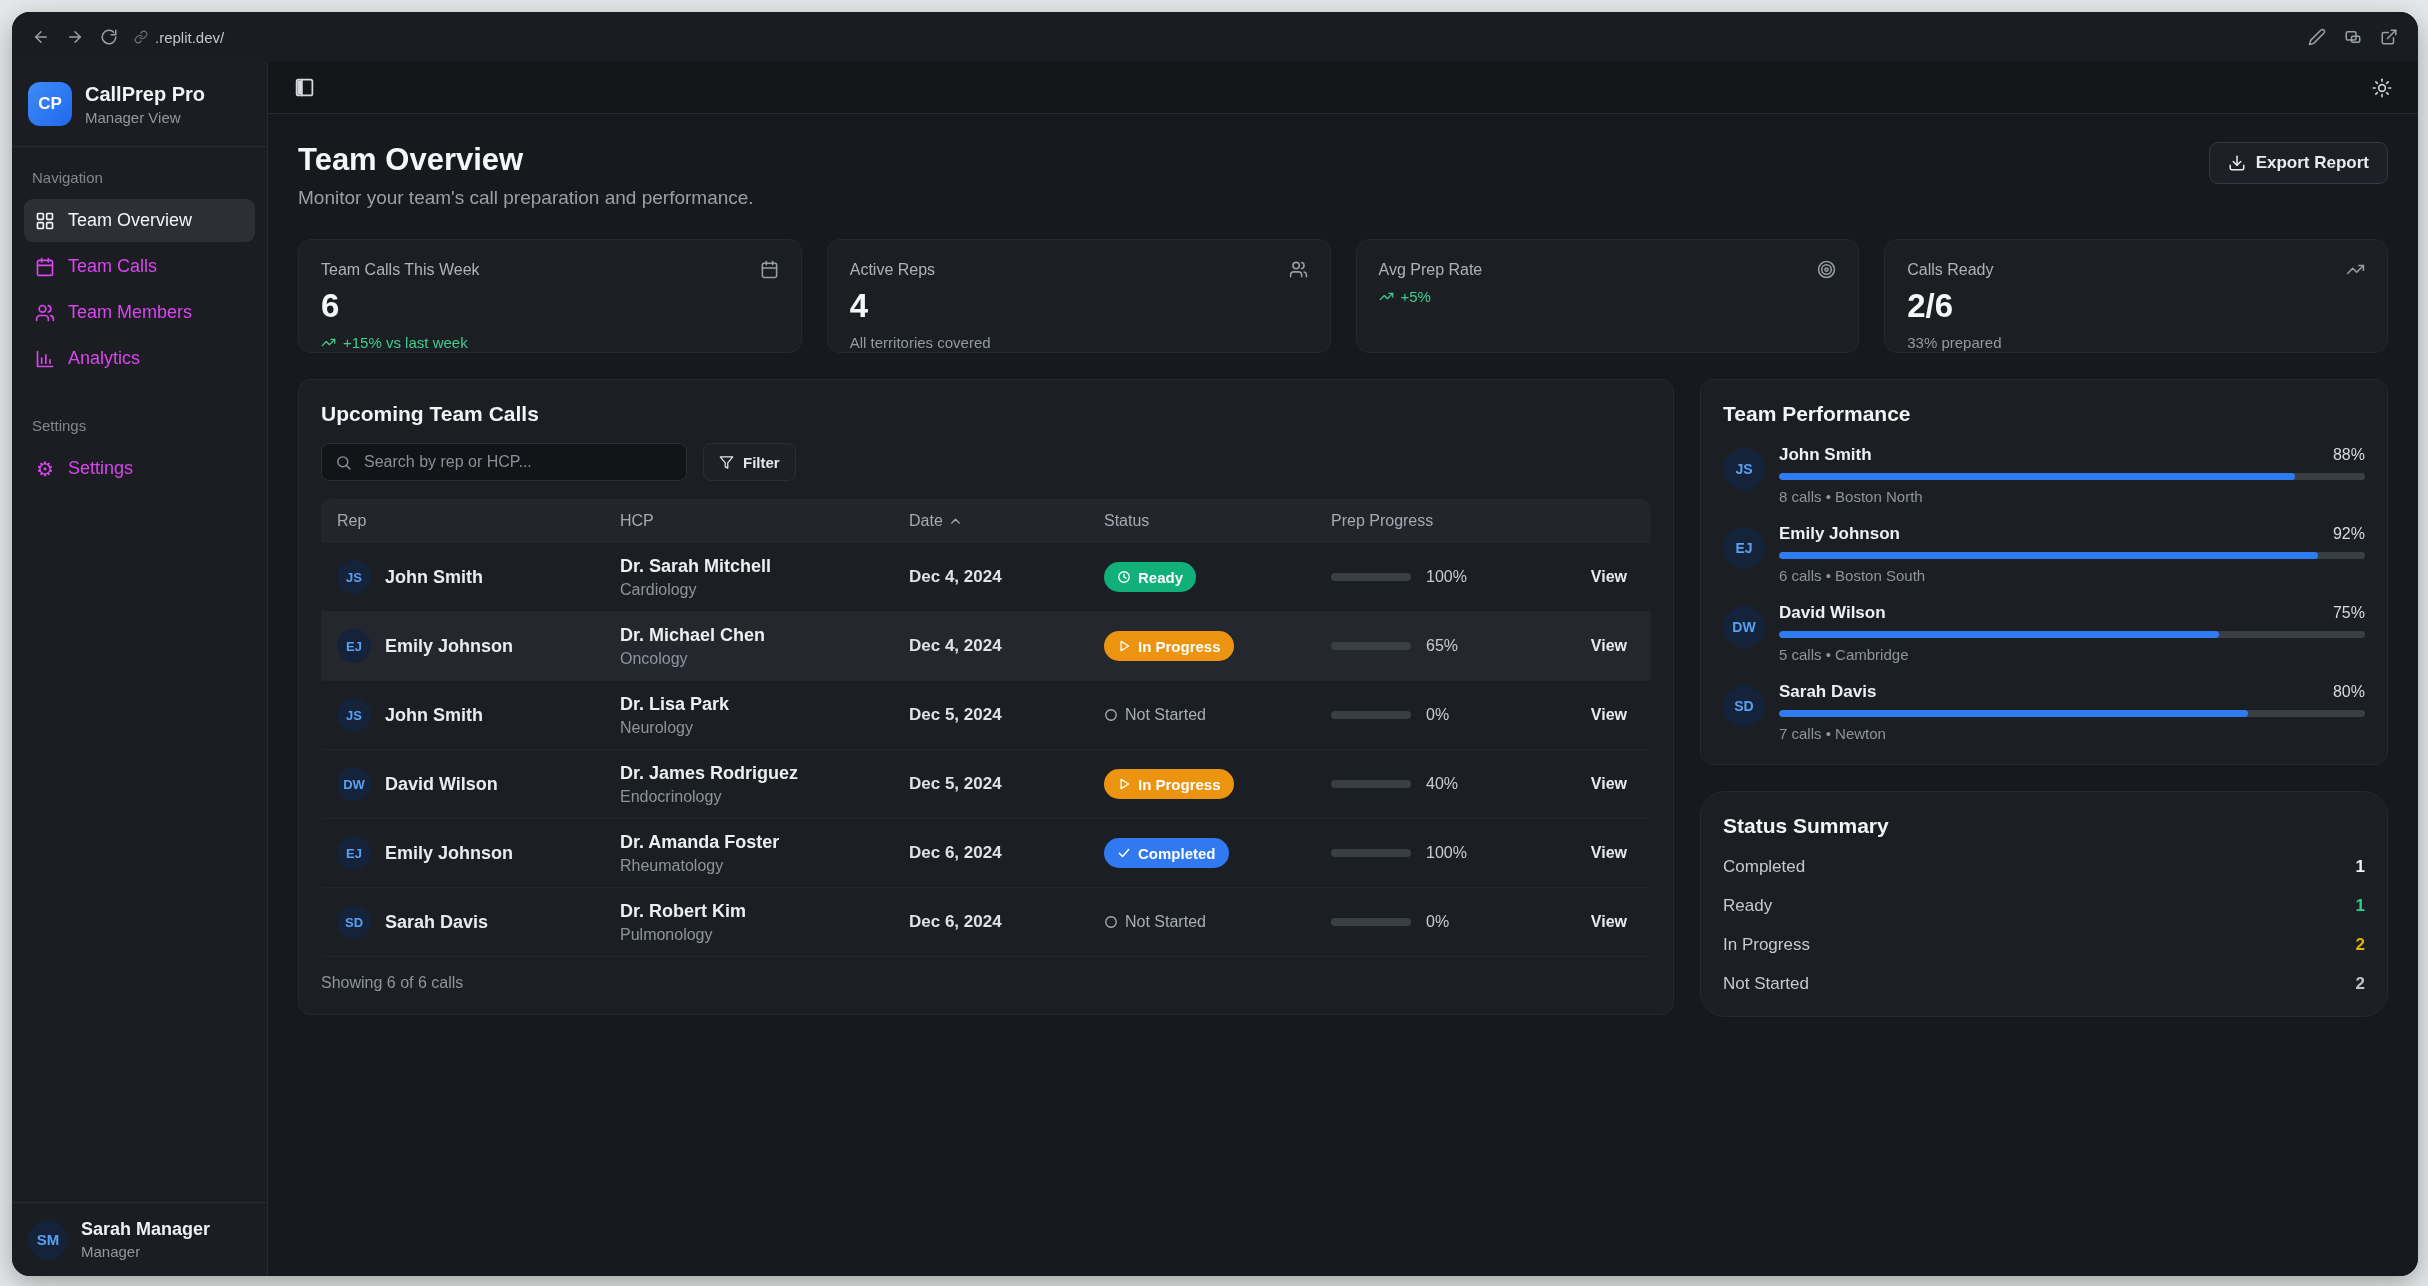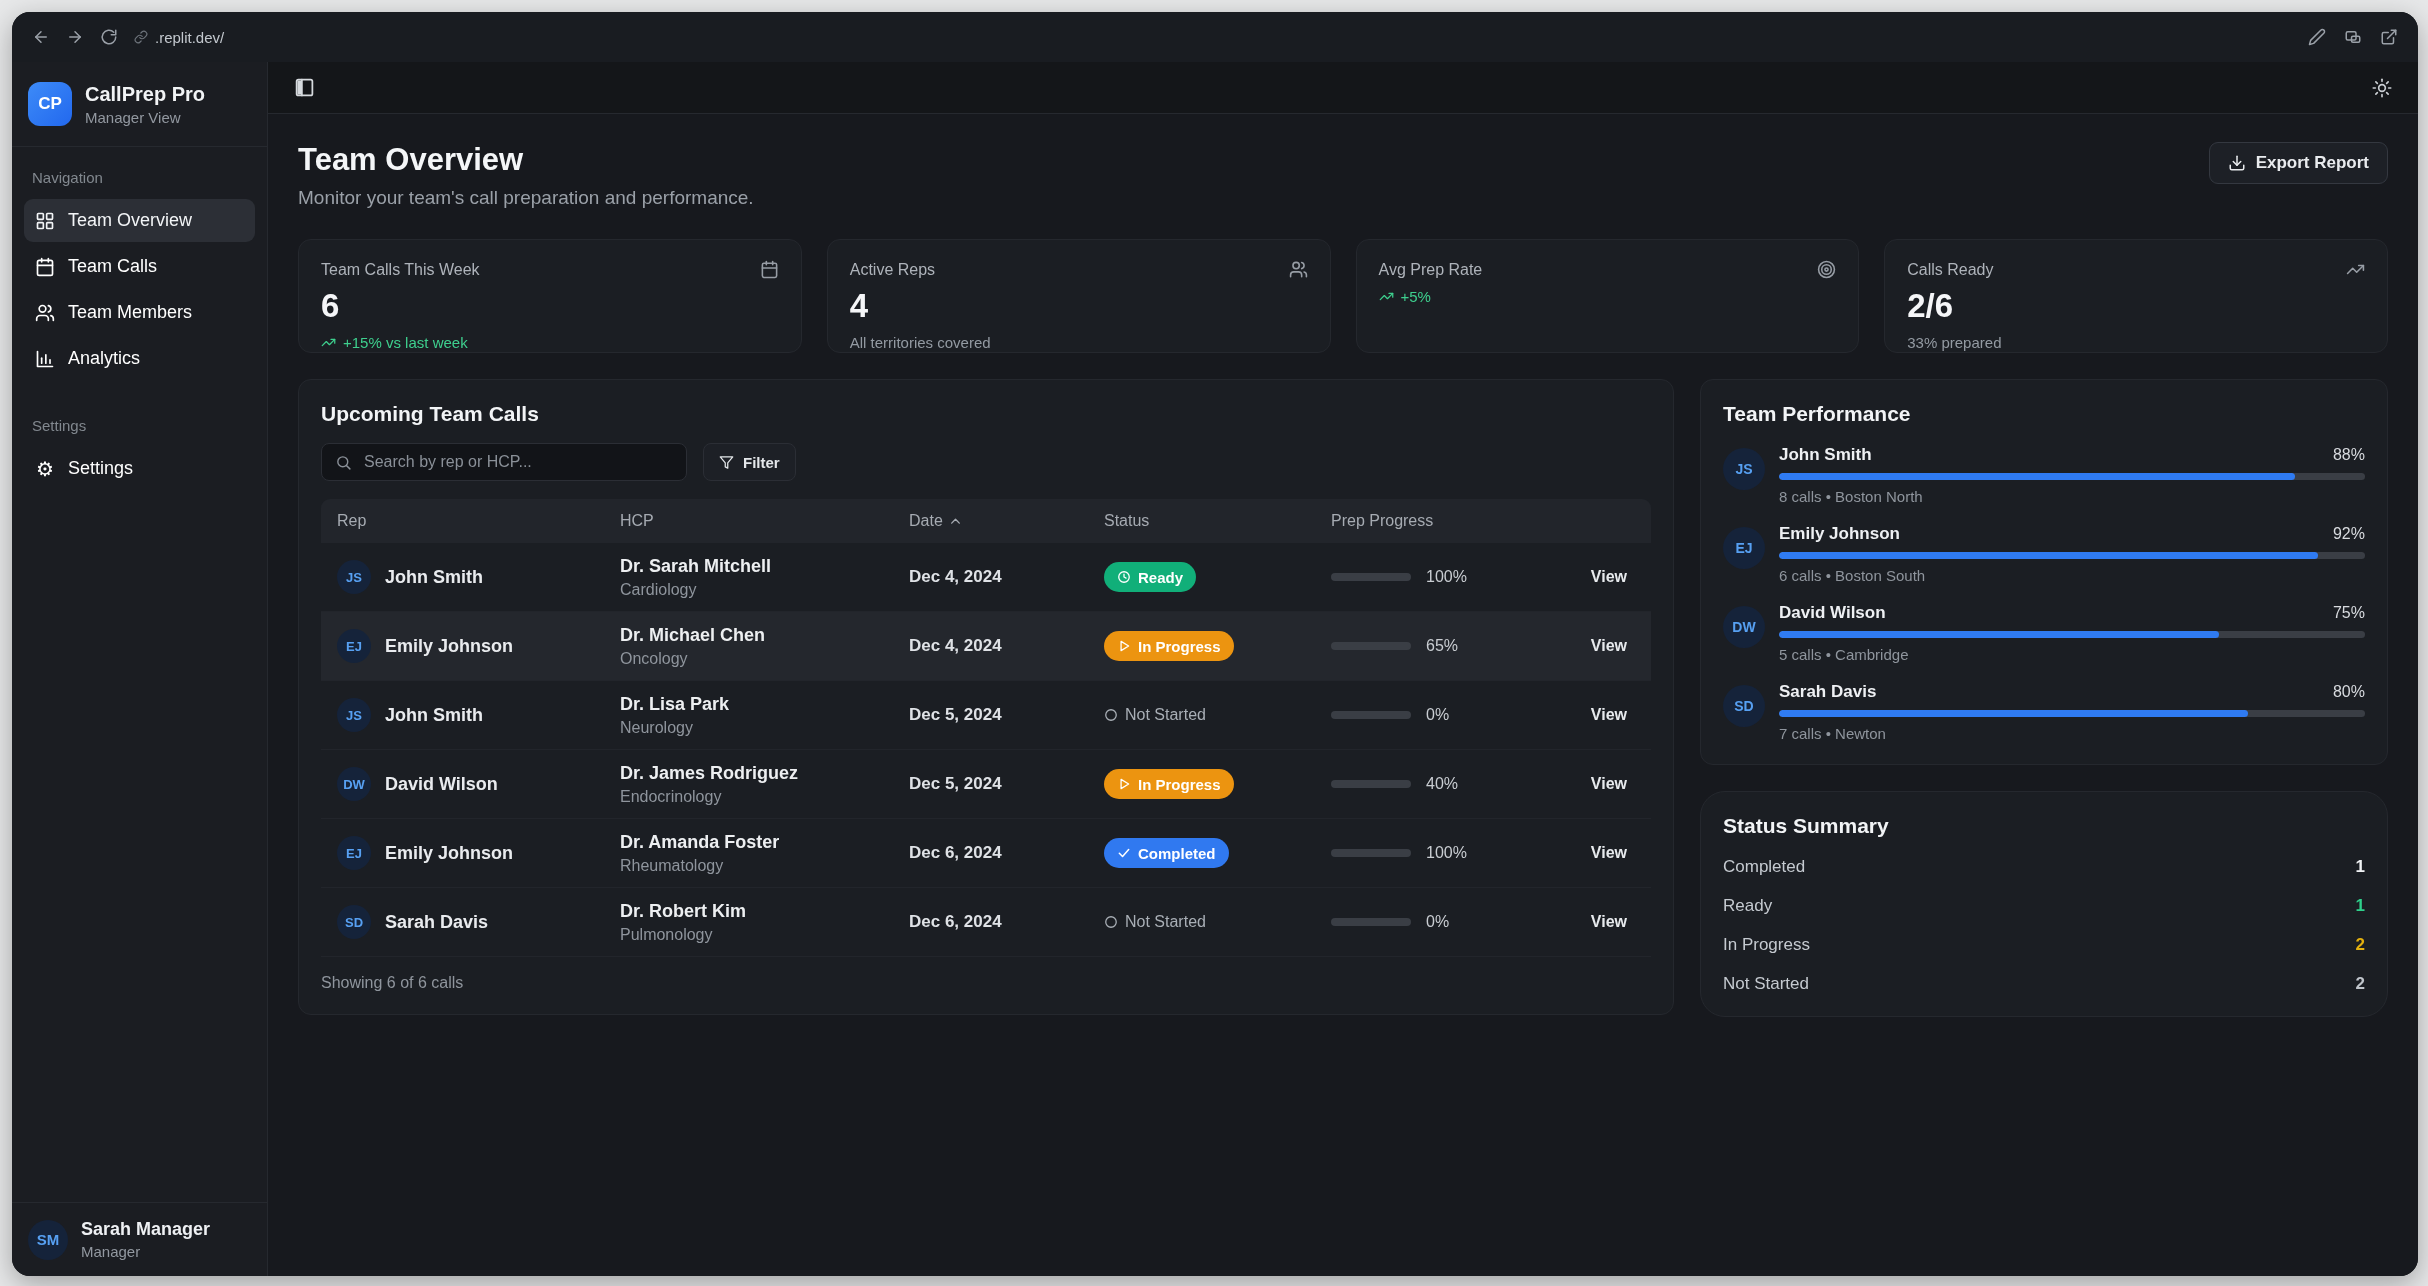--- a/index.html
+++ b/index.html
@@ -18,21 +18,21 @@
 
   
   .app{flex:1;display:flex;min-height:0;}
   .sidebar{flex:0 0 256px;background:#1b1d22;border-right:1px solid #26292f;display:flex;flex-direction:column;}
   .side-header{display:flex;align-items:center;gap:13px;padding:20px 16px;border-bottom:1px solid #26292f;}
   .logo{width:44px;height:44px;border-radius:12px;background:linear-gradient(135deg,#3d8bf8,#2268ee);color:#fff;font-weight:bold;font-size:17px;display:flex;align-items:center;justify-content:center;}
   .side-title{font-size:20px;font-weight:bold;color:#f1f3f5;}
   .side-sub{font-size:15px;color:#9298a0;margin-top:3px;}
   .nav{padding:16px 12px 0 12px;}
   .nav-label{font-size:15px;color:#82888f;padding:6px 8px 10px 8px;}
-  .nav-item{display:flex;align-items:center;gap:13px;padding:11px 11px;border-radius:9px;color:#ffffff;font-size:18px;margin:3px 0;cursor:pointer;}
+  .nav-item{display:flex;align-items:center;gap:13px;padding:11px 11px;border-radius:9px;color:#d946ef;font-size:18px;margin:3px 0;cursor:pointer;}
   .nav-item svg{width:20px;height:20px;}
   .nav-item.active{background:#2c2f36;color:#f3f5f7;}
   .nav-gap{height:28px;}
   .gear-glyph{font-size:20px;line-height:20px;width:20px;text-align:center;}
   .user-block{margin-top:auto;border-top:1px solid #26292f;padding:16px;display:flex;align-items:center;gap:13px;}
   .avatar{border-radius:50%;background:#142judg;}
   .avatar{border-radius:50%;background:#15233a;color:#57a0f2;font-weight:bold;display:flex;align-items:center;justify-content:center;}
   .avatar.user{width:40px;height:40px;font-size:15px;}
   .user-name{font-size:18px;font-weight:bold;color:#eef0f3;}
   .user-role{font-size:15px;color:#9298a0;margin-top:3px;}

